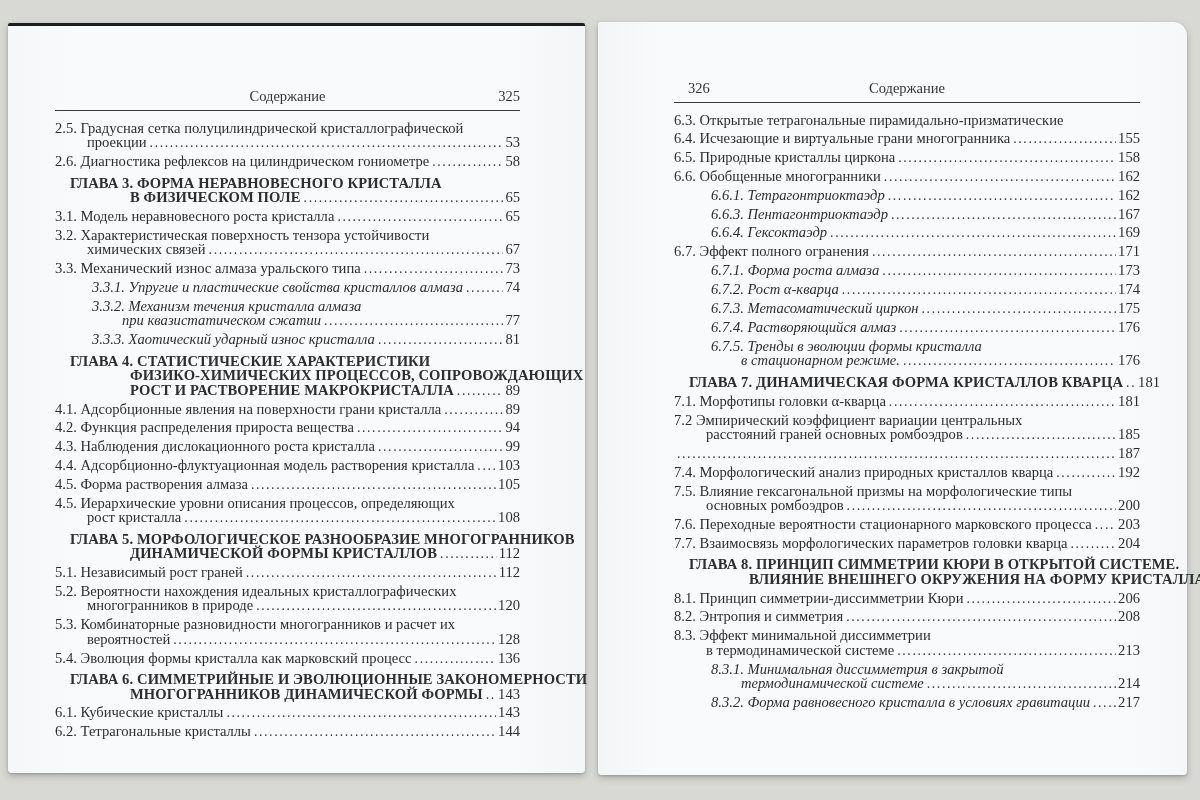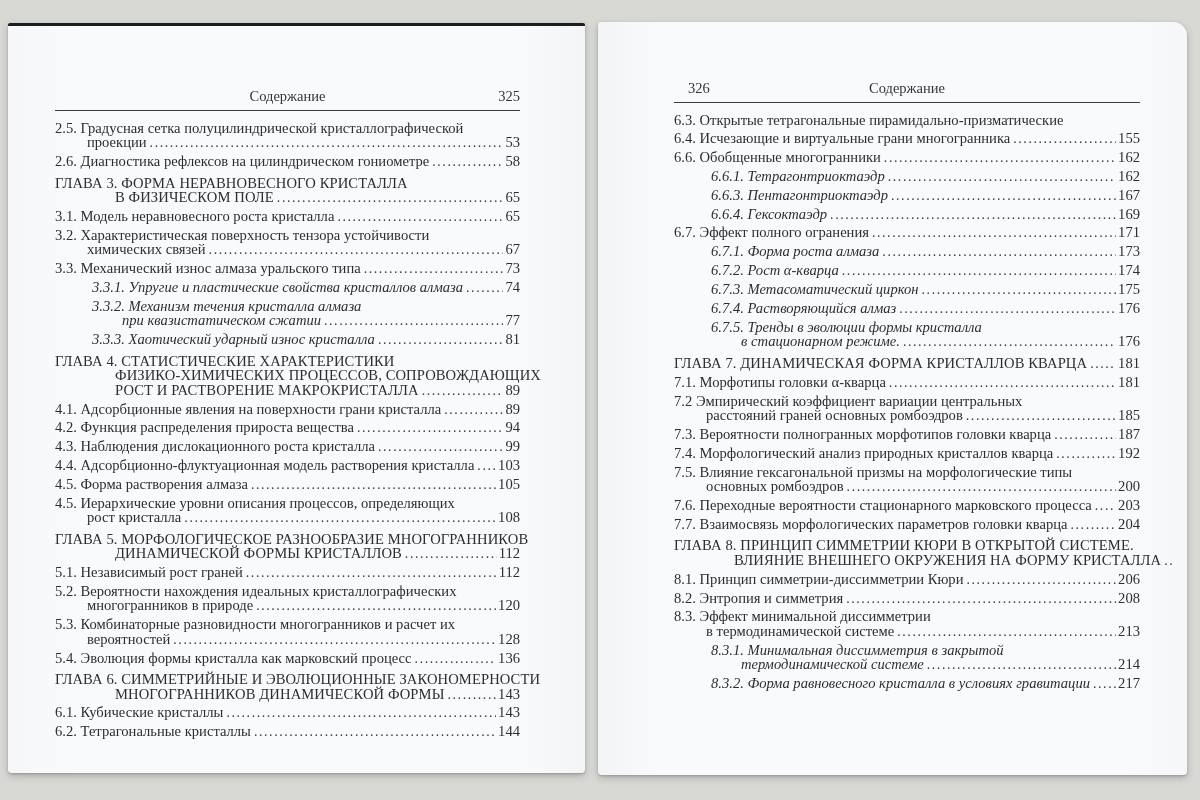--- a/index.html
+++ b/index.html
@@ -46,21 +46,21 @@
   .toc-entry { margin-bottom: 3.5px; }
   .toc-entry.chapter { margin-top: 6px; }
   .toc-line {
     display: flex;
     align-items: baseline;
     line-height: 14.4px;
     font-size: 14.6px;
     white-space: nowrap;
   }
   .toc-line .t { flex-shrink: 0; }
-  .chapter .t { font-weight: normal; letter-spacing: 0.1px; }
+  .chapter .t { font-weight: bold; letter-spacing: 0.1px; margin-left: 15px; }
   .sub .t { font-style: italic; }
   .entry   .toc-line.wrap { padding-left: 32px; }
   .chapter .toc-line.wrap { padding-left: 60px; }
   .sub     .toc-line       { padding-left: 37px; }
   .sub     .toc-line.wrap  { padding-left: 67px; }
   .dots {
     flex: 1 1 auto;
     overflow: hidden;
     white-space: nowrap;
     min-width: 10px;
@@ -302,20 +302,27 @@
       </div>
       <div class="toc-entry entry">
         <div class="toc-line">
           <span class="t">6.4. Исчезающие и виртуальные грани многогранника</span>
           <span class="dots"></span>
           <span class="pg">155</span>
         </div>
       </div>
       <div class="toc-entry entry">
         <div class="toc-line">
+          <span class="t">6.5. Природные кристаллы циркона</span>
+          <span class="dots"></span>
+          <span class="pg">158</span>
+        </div>
+      </div>
+      <div class="toc-entry entry">
+        <div class="toc-line">
           <span class="t">6.6. Обобщенные многогранники</span>
           <span class="dots"></span>
           <span class="pg">162</span>
         </div>
       </div>
       <div class="toc-entry sub">
         <div class="toc-line">
           <span class="t">6.6.1. Тетрагонтриоктаэдр</span>
           <span class="dots"></span>
           <span class="pg">162</span>
@@ -399,21 +406,20 @@
           <span class="t">7.2 Эмпирический коэффициент вариации центральных</span>
         </div>
         <div class="toc-line wrap">
           <span class="t">расстояний граней основных ромбоэдров</span>
           <span class="dots"></span>
           <span class="pg">185</span>
         </div>
       </div>
       <div class="toc-entry entry">
         <div class="toc-line">
-          <span class="t">7.3. Вероятности полногранных морфотипов головки кварца</span>
           <span class="dots"></span>
           <span class="pg">187</span>
         </div>
       </div>
       <div class="toc-entry entry">
         <div class="toc-line">
           <span class="t">7.4. Морфологический анализ природных кристаллов кварца</span>
           <span class="dots"></span>
           <span class="pg">192</span>
         </div>

